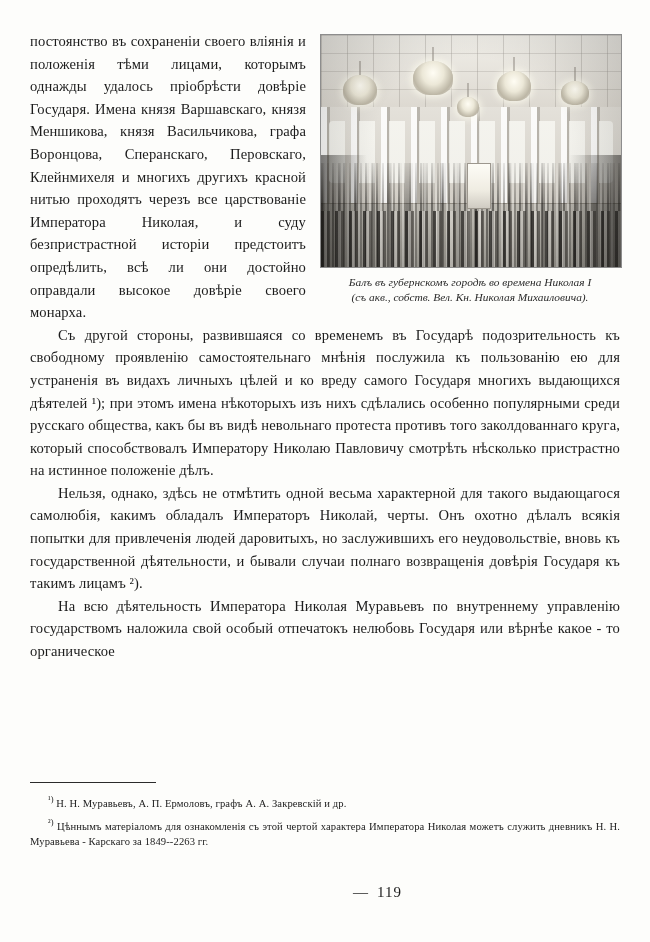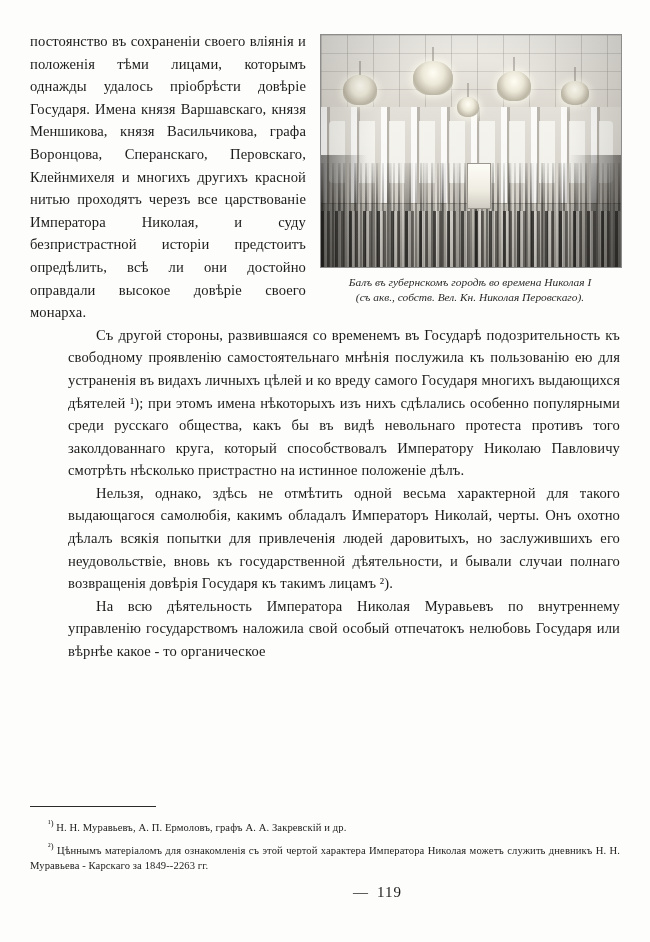--- a/index.html
+++ b/index.html
@@ -32,21 +32,20 @@
     margin: 0;
     text-align: justify;
     font-size: 14.6px;
     line-height: 22.6px;
     letter-spacing: 0.1px;
     text-indent: 0;
     hyphens: none;
   }
   p.indent {
     text-indent: 28px;
-    margin-left: 38px;
   }
   .para-block {
     margin-bottom: 0px;
   }
 
   
   .figure {
     float: right;
     width: 300px;
     margin: 4px 0 14px 14px;
@@ -170,21 +169,21 @@
   }
   .eng .vign {
     position: absolute; inset: 0;
     background: radial-gradient(ellipse at 50% 45%, rgba(0,0,0,0) 45%, rgba(0,0,0,.20) 100%);
   }
 
   
   .footnotes {
     position: absolute;
     left: 30px;
-    top: 806px;
+    top: 782px;
     width: 590px;
   }
   .fn-rule {
     width: 126px;
     height: 1px;
     background: #2b2b2b;
     margin-bottom: 8px;
   }
   .fn {
     font-size: 10.6px;
@@ -233,21 +232,21 @@
           <div class="crowd"></div>
           <div class="crowd2"></div>
           <div class="centerfig"></div>
           <div class="darkleft"></div>
           <div class="darkright"></div>
           <div class="vign"></div>
         </div>
       </div>
       <div class="caption">
         <div>Балъ въ губернскомъ городѣ во времена Николая I</div>
-        <div>(съ акв., собств. Вел. Кн. Николая Перовскаго).</div>
+        <div>(съ акв., собств. Вел. Кн. Николая Михаиловича).</div>
       </div>
     </div>
 
     <div class="para-block">
       <p>постоянство въ сохраненiи своего влiянiя и положенiя тѣми лицами, которымъ однажды удалось прiобрѣсти довѣрiе Государя. Имена князя Варшавскаго, князя Меншикова, князя Васильчикова, графа Воронцова, Сперанскаго, Перовскаго, Клейнмихеля и многихъ другихъ красной нитью проходятъ черезъ все царствованiе Императора Николая, и суду безпристрастной исторiи предстоитъ опредѣлить, всѣ ли они достойно оправдали высокое довѣрiе своего монарха.</p>
     </div>
     <div class="para-block">
       <p class="indent">Съ другой стороны, развившаяся со временемъ въ Государѣ подозрительность къ свободному проявленiю самостоятельнаго мнѣнiя послужила къ пользованiю ею для устраненiя въ видахъ личныхъ цѣлей и ко вреду самого Государя многихъ выдающихся дѣятелей ¹); при этомъ имена нѣкоторыхъ изъ нихъ сдѣлались особенно популярными среди русскаго общества, какъ бы въ видѣ невольнаго протеста противъ того заколдованнаго круга, который способствовалъ Императору Николаю Павловичу смотрѣть нѣсколько пристрастно на истинное положенiе дѣлъ.</p>
     </div>
     <div class="para-block">

